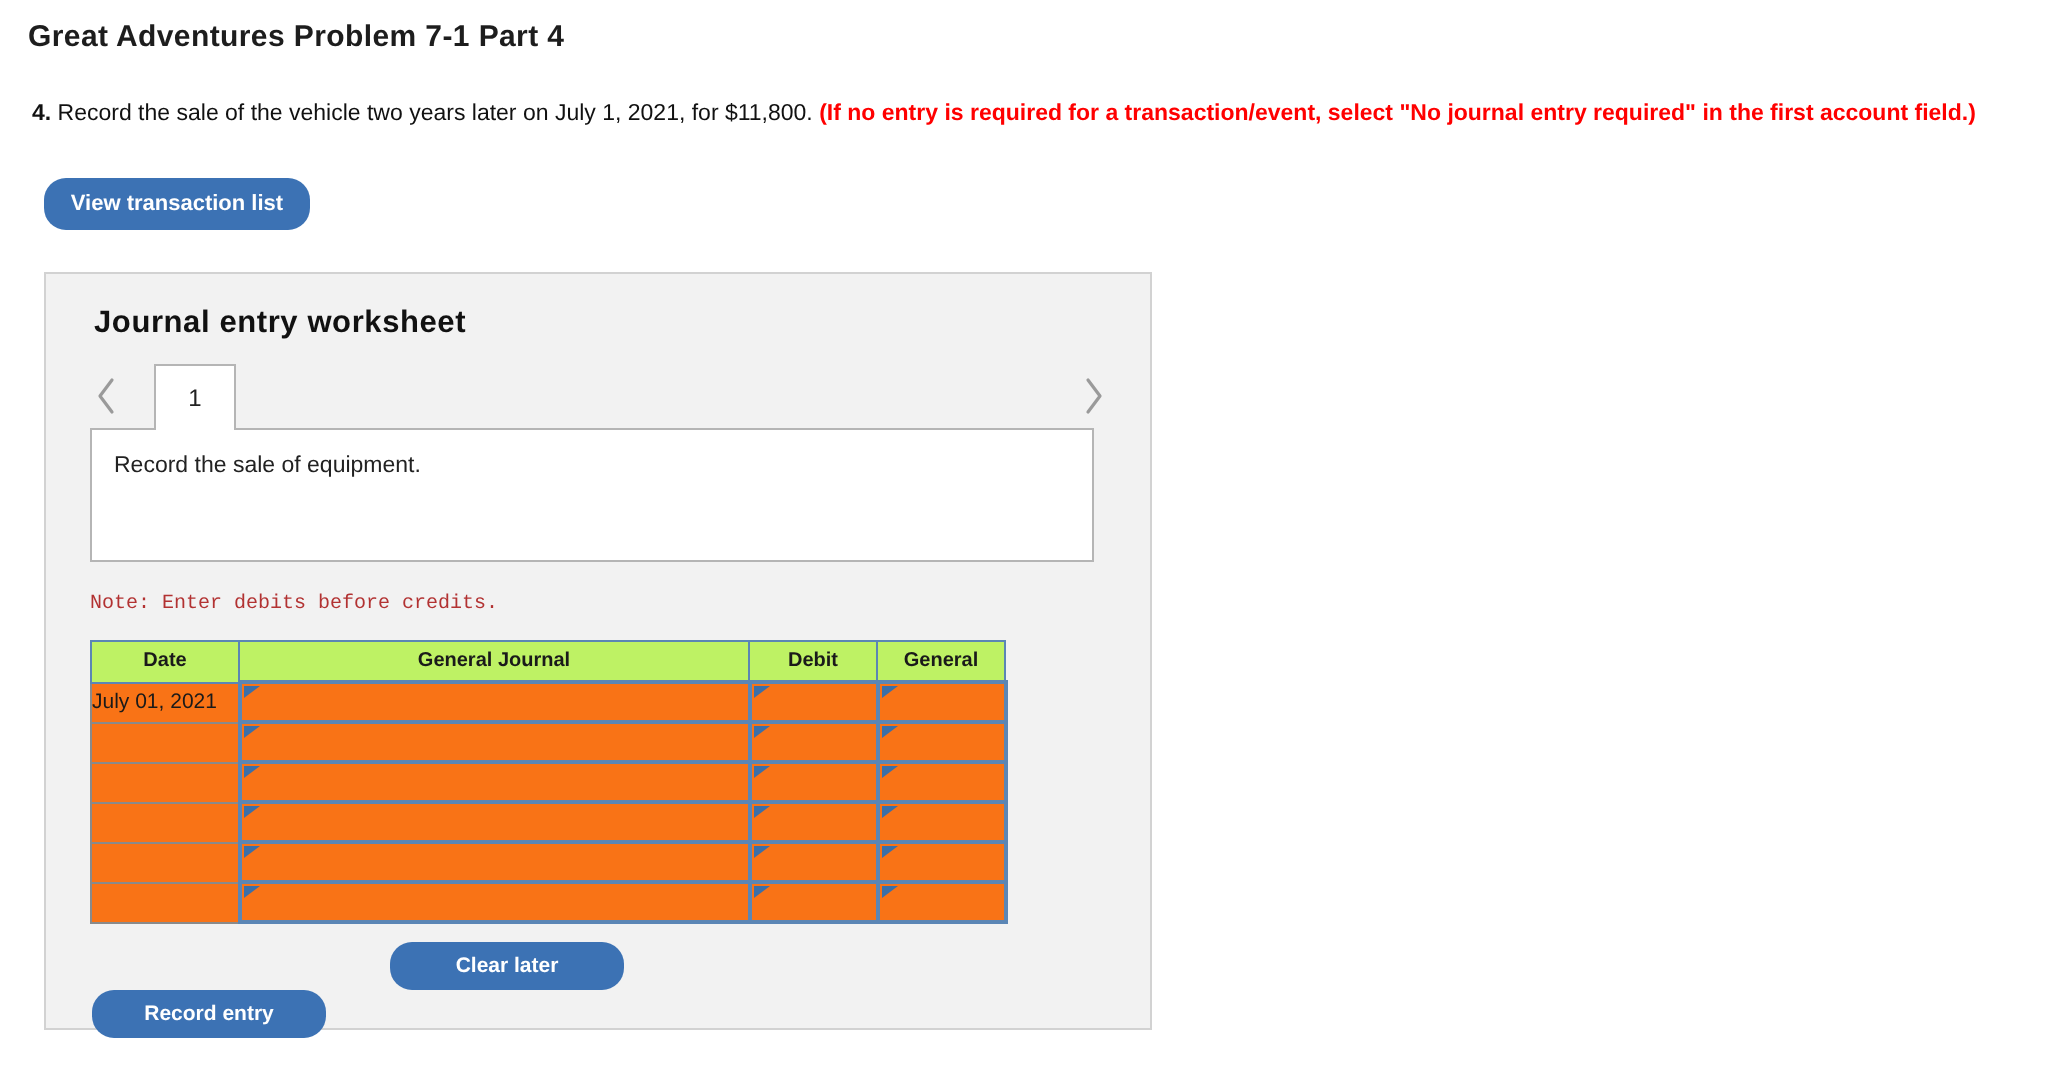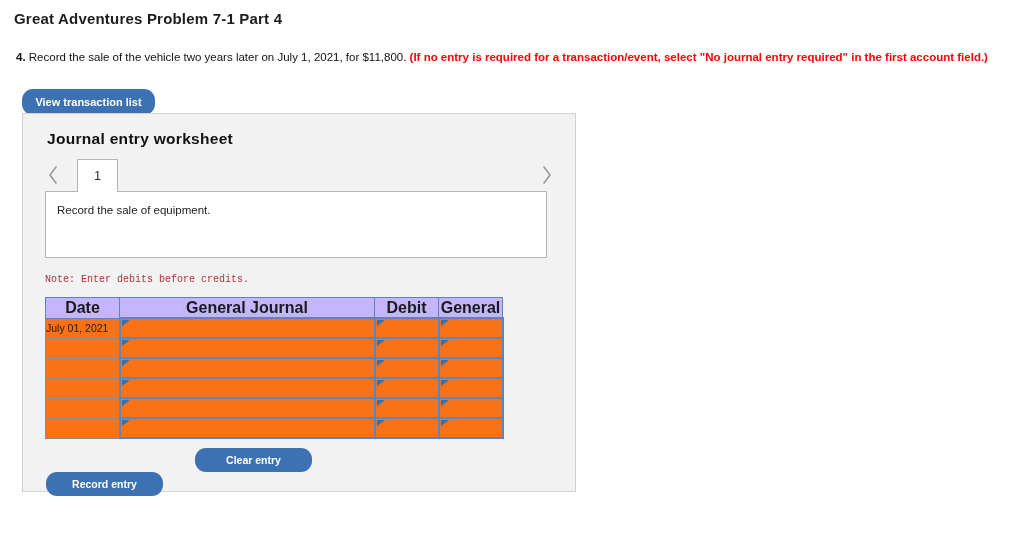--- a/index.html
+++ b/index.html
@@ -69,21 +69,21 @@
     width: 133px;
     height: 26px;
     font-size: 11px;
     line-height: 26px;
   }
 
   
   .worksheet-panel {
     position: absolute;
     left: 22px;
-    top: 113px;
+    top: 136px;
     width: 554px;
     height: 379px;
     background: #f2f2f2;
     border: 1px solid #d2d2d2;
     box-sizing: border-box;
   }
 
   .panel-title {
     position: absolute;
     left: 24px;
@@ -166,25 +166,25 @@
   
   .jtable {
     position: absolute;
     left: 22px;
     top: 183px;
     border-collapse: collapse;
     table-layout: fixed;
     font-size: 11px;
   }
   .jtable th {
-    background: #c4b5fd;
+    background: #bef264;
     border: 1px solid #5b86b5;
     color: #1a1a1a;
     font-weight: bold;
-    font-size: 16px;
+    font-size: 10px;
     height: 19px;
     padding: 0;
     text-align: center;
     font-family: "Liberation Sans", sans-serif;
   }
   .col-date   { width: 74px; }
   .col-gj     { width: 255px; }
   .col-debit  { width: 64px; }
   .col-credit { width: 64px; }
 
@@ -341,15 +341,15 @@
       <tr>
         <td class="cell-date"></td>
         <td class="cell-input"></td>
         <td class="cell-input"></td>
         <td class="cell-input"></td>
       </tr>
     </tbody>
   </table>
 
   <div class="btn btn-record">Record entry</div>
-  <div class="btn btn-clear">Clear entry</div>
+  <div class="btn btn-clear">Clear later</div>
 
 </div>
 
 </body></html>

